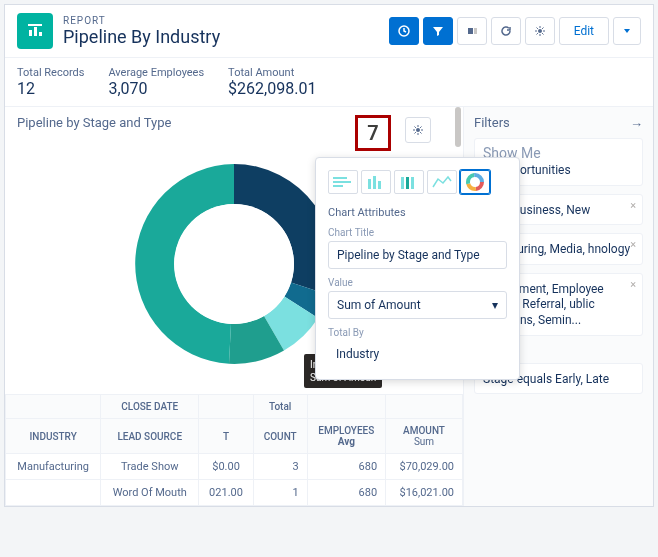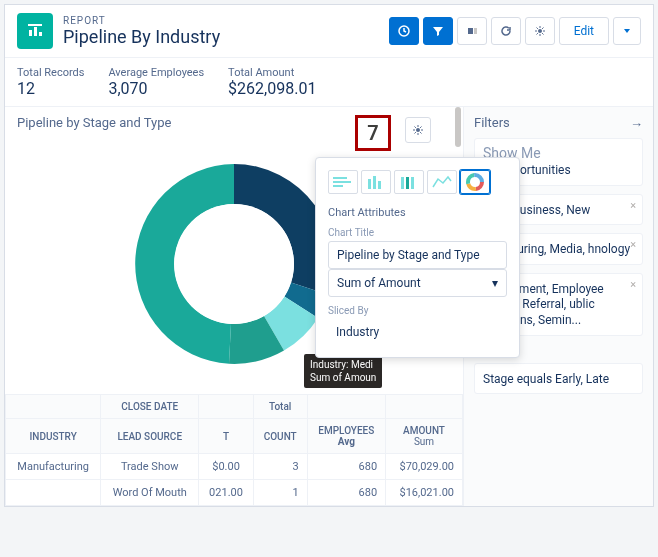--- a/index.html
+++ b/index.html
@@ -190,25 +190,26 @@
                   <circle cx="9" cy="9" r="7" fill="none" stroke="#48c9b0" stroke-width="4" stroke-dasharray="12 40" stroke-dashoffset="-20"></circle>
                   <circle cx="9" cy="9" r="7" fill="none" stroke="#5dade2" stroke-width="4" stroke-dasharray="12 40" stroke-dashoffset="-32"></circle>
                 </svg>
               </div>
           </div>
           <h4>Chart Attributes</h4>
           <div class="field-label">Chart Title</div>
           <div class="input-box">
               <span>Pipeline by Stage and Type</span>
             </div>
+          <div class="field-label">Value</div>
           <div class="input-box">
               <span>Sum of Amount</span>
               <span>▾</span>
             </div>
-          <div class="field-label">Sliced By</div>
+          <div class="field-label">Total By</div>
           <div class="readonly-val">Industry</div>
         </div>
       </div>
 
       <table class="table">
         <thead>
           <tr>
             <th></th>
             <th>CLOSE DATE</th>
             <th></th>

